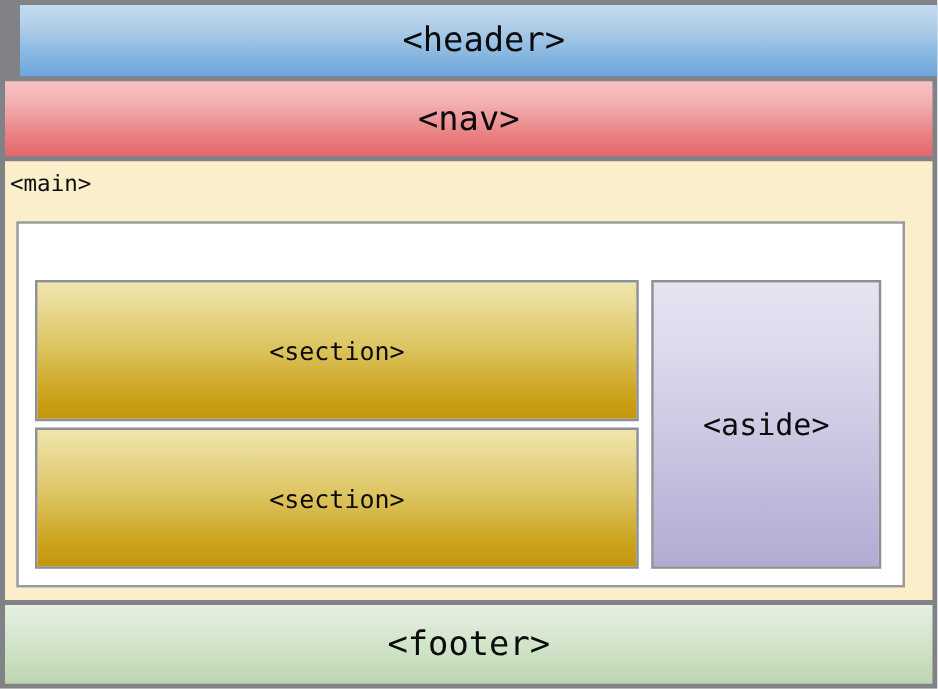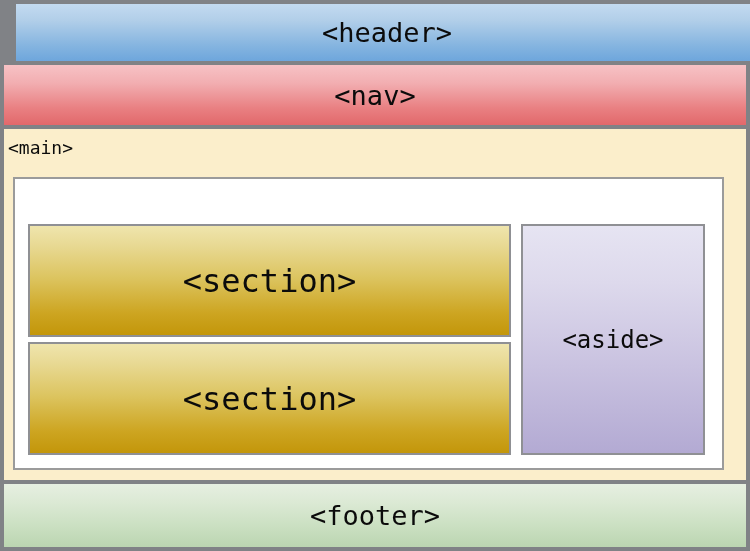--- a/index.html
+++ b/index.html
@@ -101,21 +101,21 @@
   .section-block {
     position: absolute;
     box-sizing: border-box;
     border: 2px solid #8f9094;
     background: linear-gradient(to bottom,
                 #efe5ad 0%, #e8d993 18%, #dcc45f 48%, #cda521 80%, #c3960a 100%);
     align-items: center;
     justify-content: center;
     display: flex;
   }
-  .section-block .lbl { font-size: 32px; text-align: right; }
+  .section-block .lbl { font-size: 20px; text-align: right; }
 
   #section-one {
     left: 13px;
     top: 45px;
     width: 483px;
     height: 113px;
   }
   #section-two {
     left: 13px;
     top: 163px;

